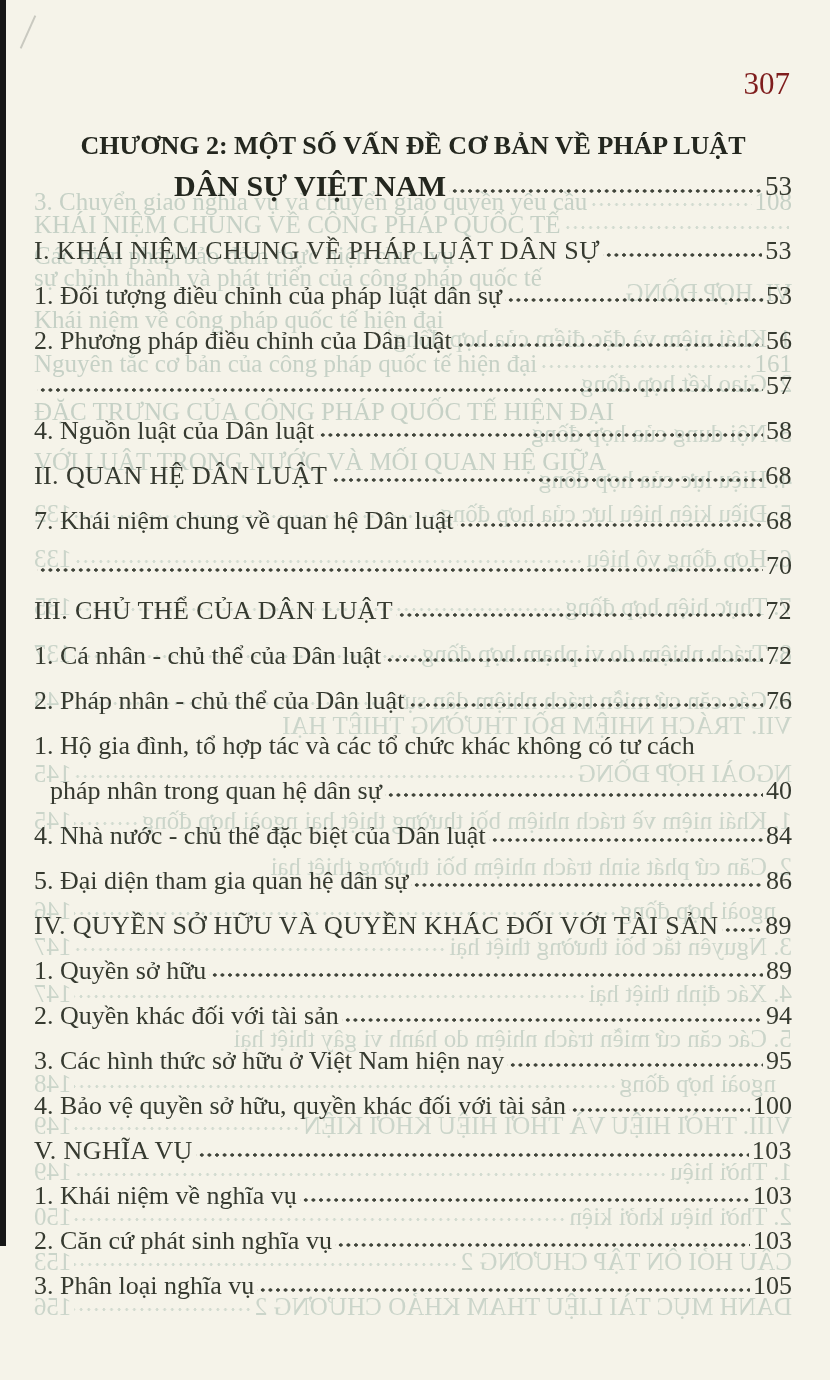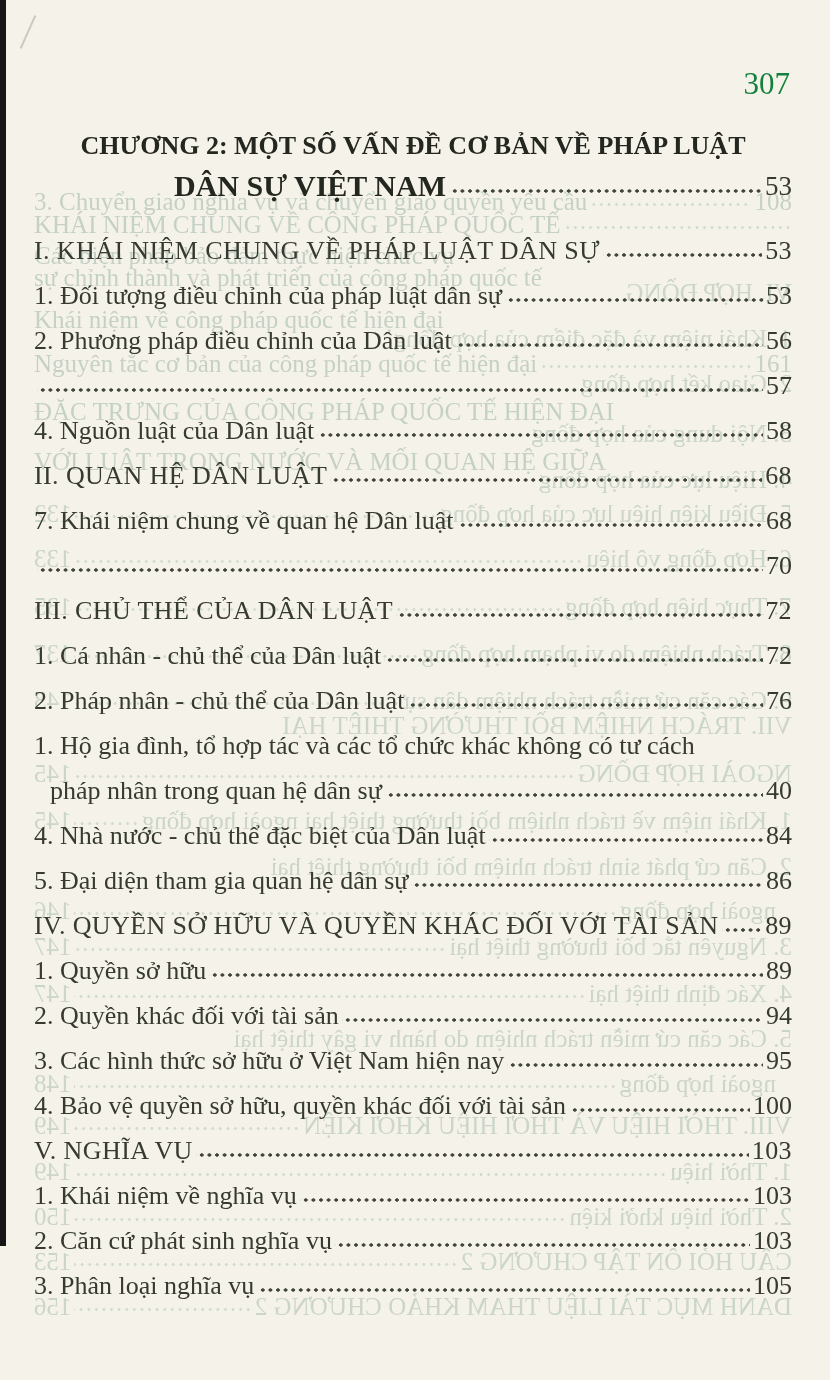--- a/index.html
+++ b/index.html
@@ -16,21 +16,21 @@
              color:#c6d1c6;font-size:25px;white-space:nowrap;overflow:hidden;}
   .ghost-row.mirr{transform:scaleX(-1);color:#cbd5ca;}
   .ghost-row.g-indent .g-label{padding-left:16px;}
   .g-label{flex:0 0 auto;}
   .g-leader{flex:1 1 auto;height:30px;margin:0 3px;
             background-image:radial-gradient(circle,#d2dbd0 1.3px,transparent 1.6px);
             background-repeat:repeat-x;background-position:left calc(100% - 10px);background-size:7.6px 5px;}
   .g-num{flex:0 0 auto;}
 
   
-  .pagenum{position:absolute;top:66px;right:40px;z-index:2;font-size:31px;color:#15803d;}
+  .pagenum{position:absolute;top:66px;right:40px;z-index:2;font-size:31px;color:#7f1d1d;}
   .chapter-title{position:absolute;z-index:2;top:126px;left:34px;right:38px;color:#24271f;font-weight:bold;}
   .ct-line1{text-align:center;font-size:26px;line-height:40px;}
   .ct-line2{display:flex;align-items:center;height:40px;font-size:30px;padding-left:140px;}
   .ct-label{flex:0 0 auto;}
   .ct-page{flex:0 0 auto;font-weight:normal;font-size:27px;color:#363a30;}
 
   .toc{position:absolute;z-index:2;top:228px;left:34px;right:38px;color:#363a30;}
   .toc-row{display:flex;align-items:center;height:45px;font-size:26px;white-space:nowrap;}
   .toc-row.section{letter-spacing:0.4px;}
   .toc-row.indent .label{padding-left:16px;}

